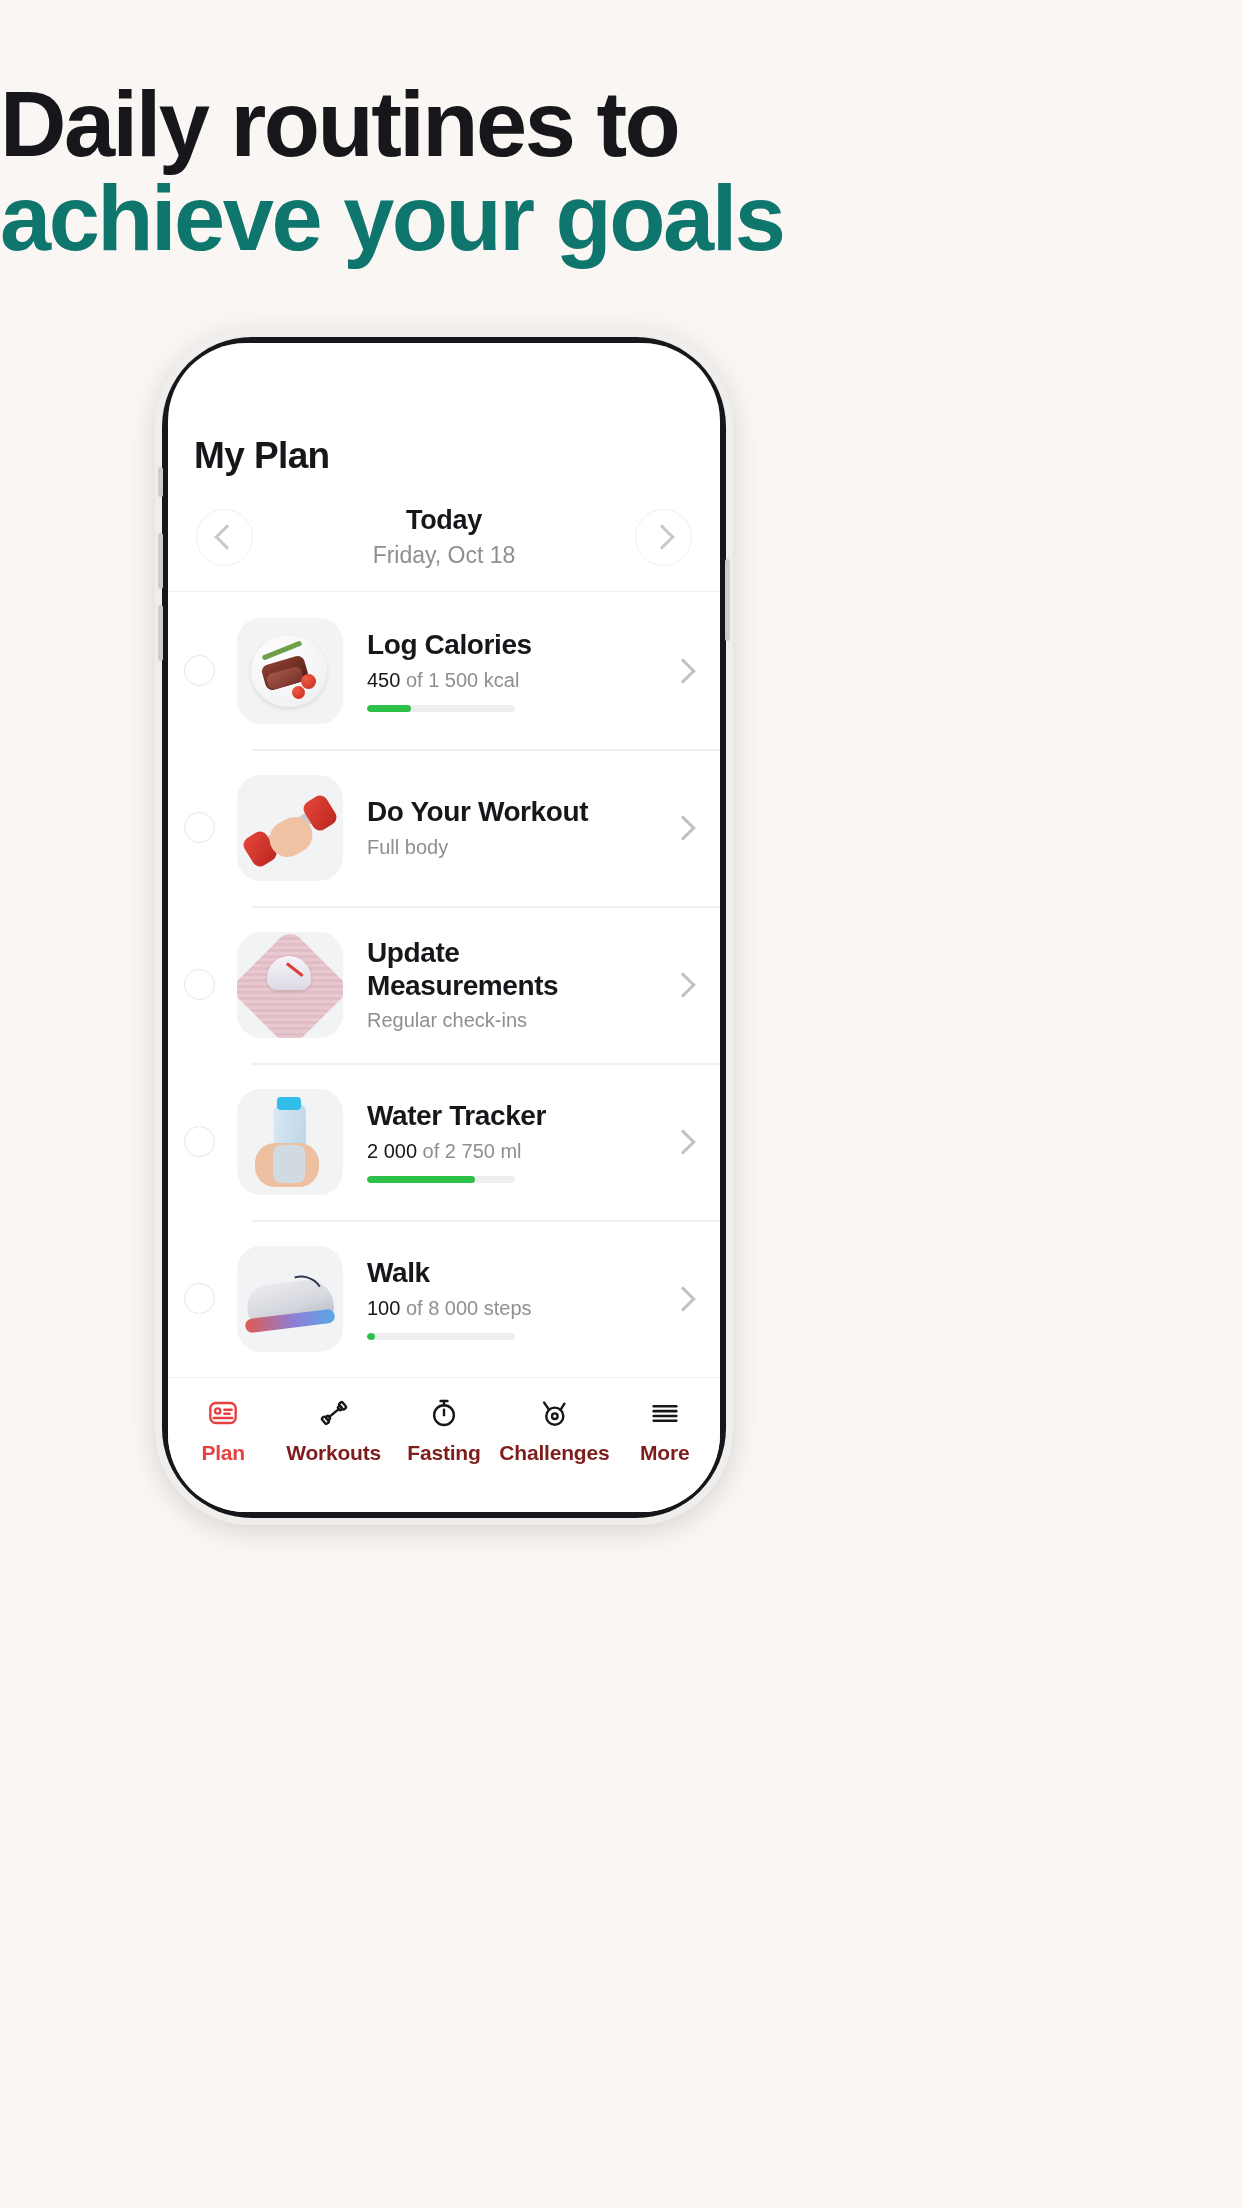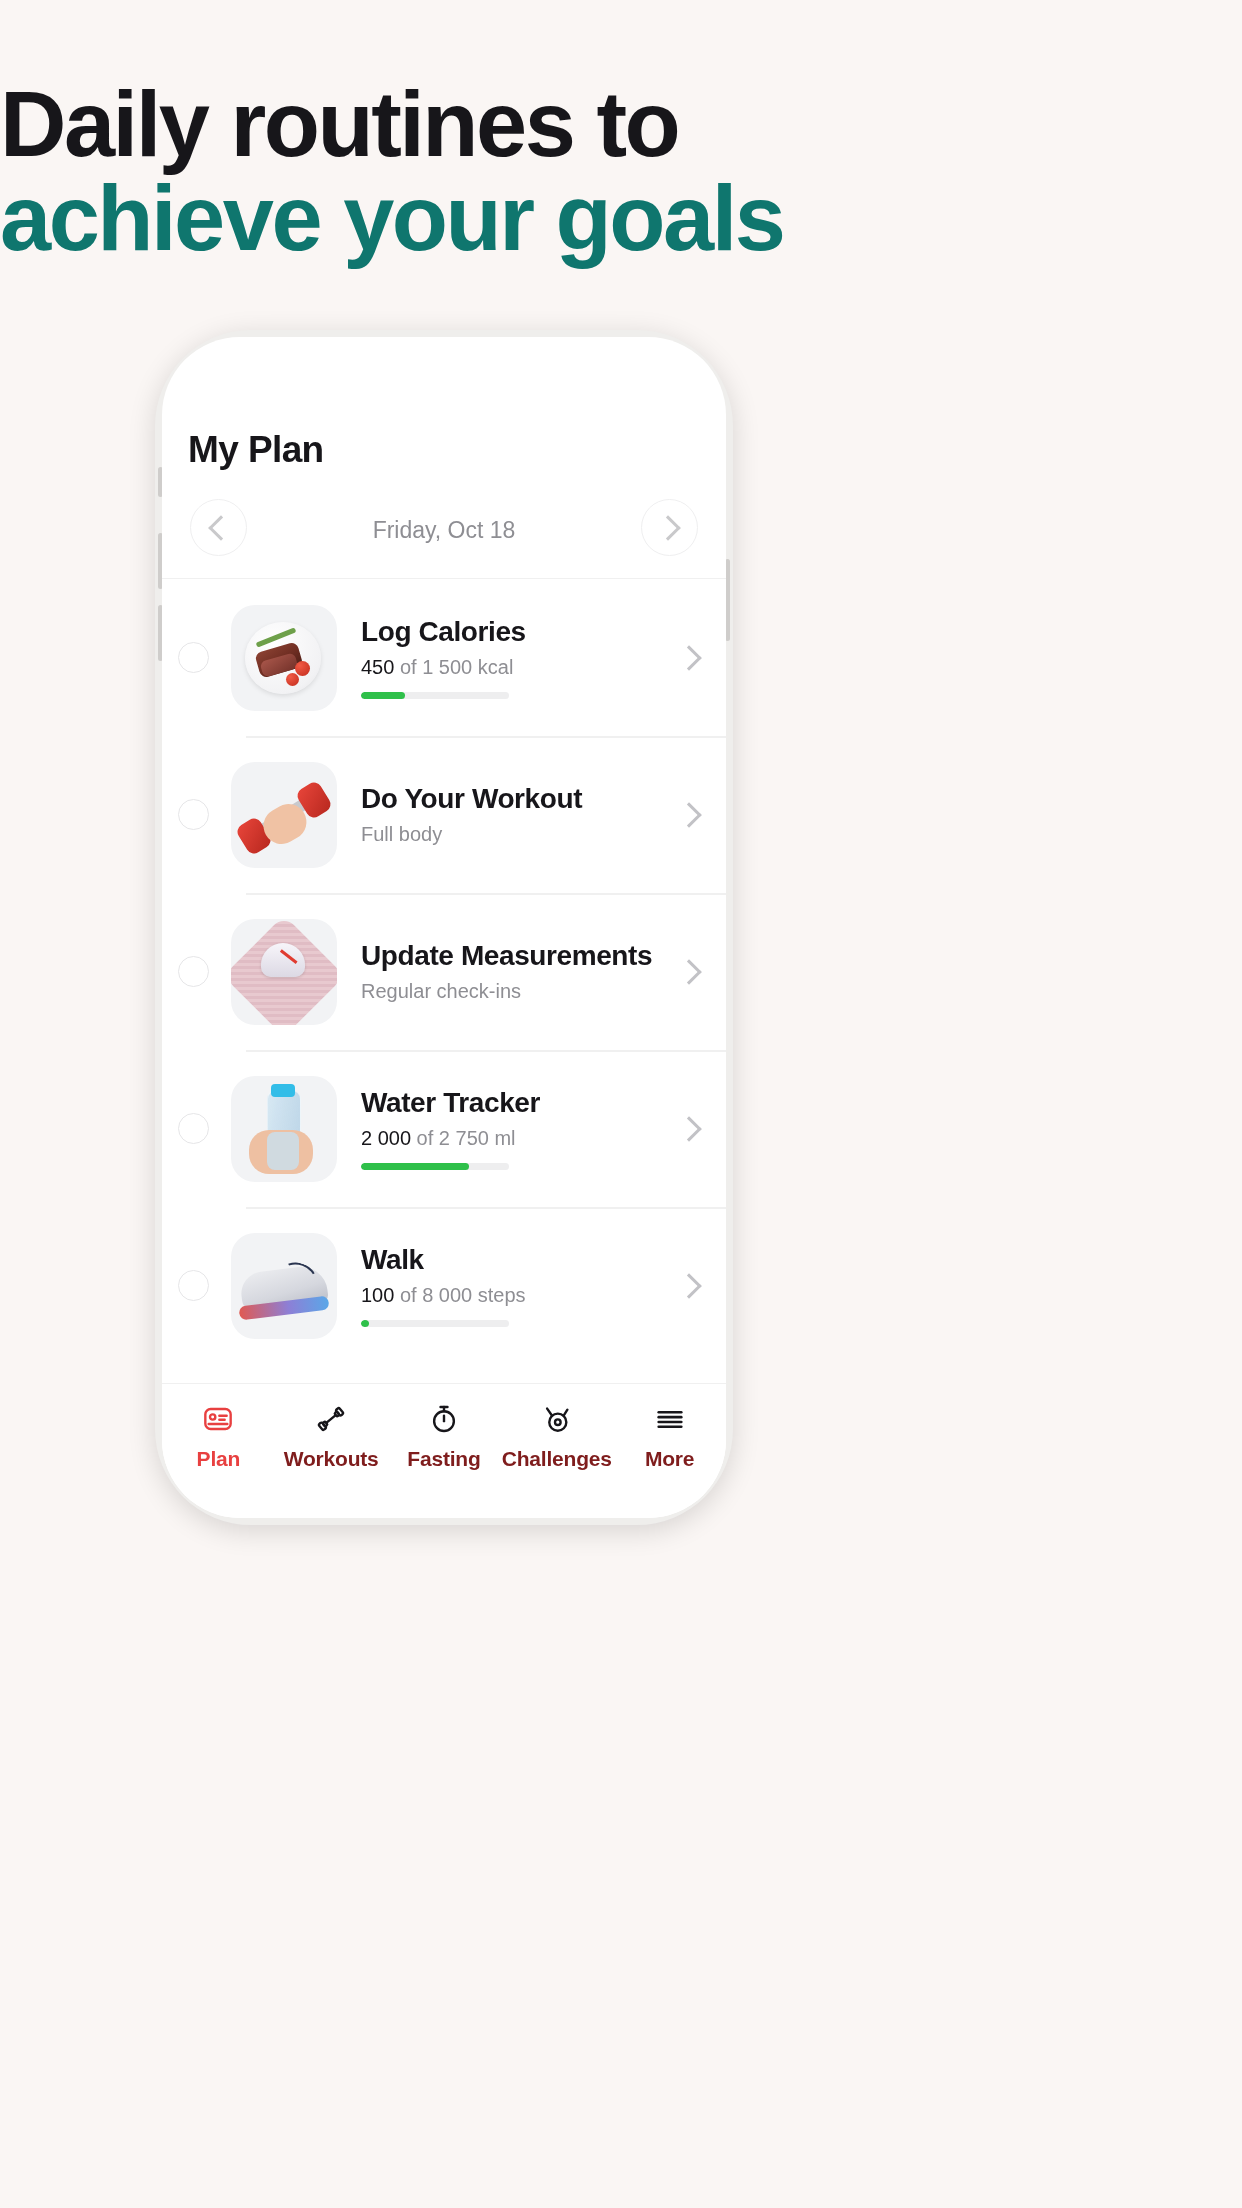--- a/index.html
+++ b/index.html
@@ -34,21 +34,21 @@
     border-radius:96px;
     background:#efeeec;
     box-shadow:0 6px 28px rgba(0,0,0,.14);
     padding:7px;
     box-sizing:border-box;
   }
   .phone-bezel{
     width:100%;height:100%;
     border-radius:90px;
     background:#17161a;
-    padding:0;
+    padding:6px;
     box-sizing:border-box;
     position:relative;
   }
   .phone-screen{
     width:100%;height:100%;
     border-radius:78px;
     background:#ffffff;
     overflow:hidden;
     position:relative;
     display:flex;flex-direction:column;
@@ -187,20 +187,21 @@
 
       <div class="app-top">
         <div class="app-title">My Plan</div>
       </div>
 
       <div class="date-nav">
         <div class="nav-circle">
           <span class="chev left"></span>
         </div>
         <div class="date-center">
+          <div class="date-today">Today</div>
           <div class="date-sub">Friday, Oct 18</div>
         </div>
         <div class="nav-circle">
           <span class="chev right"></span>
         </div>
       </div>
 
       <div class="task-list">
 
         <div class="task-row">

